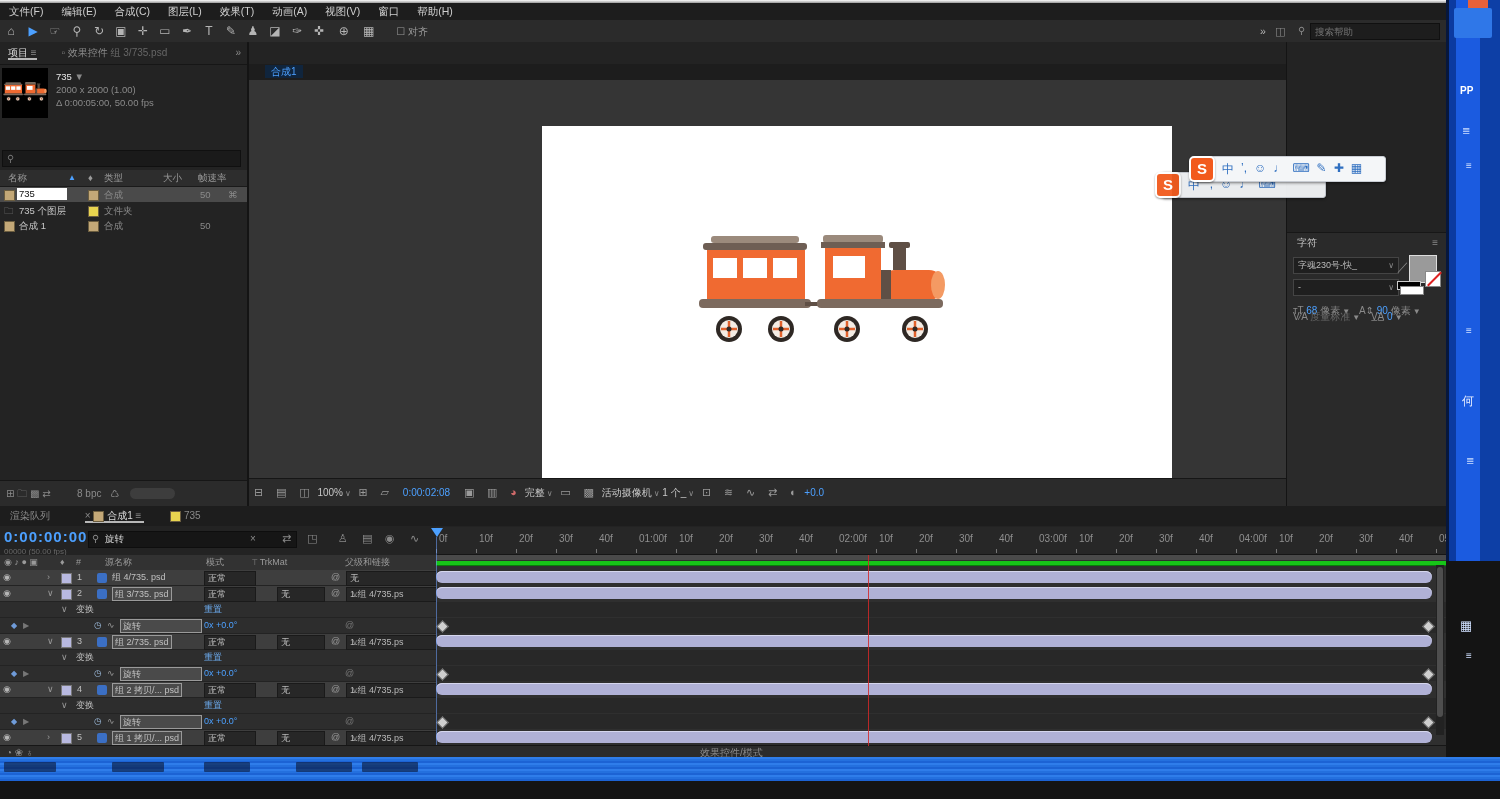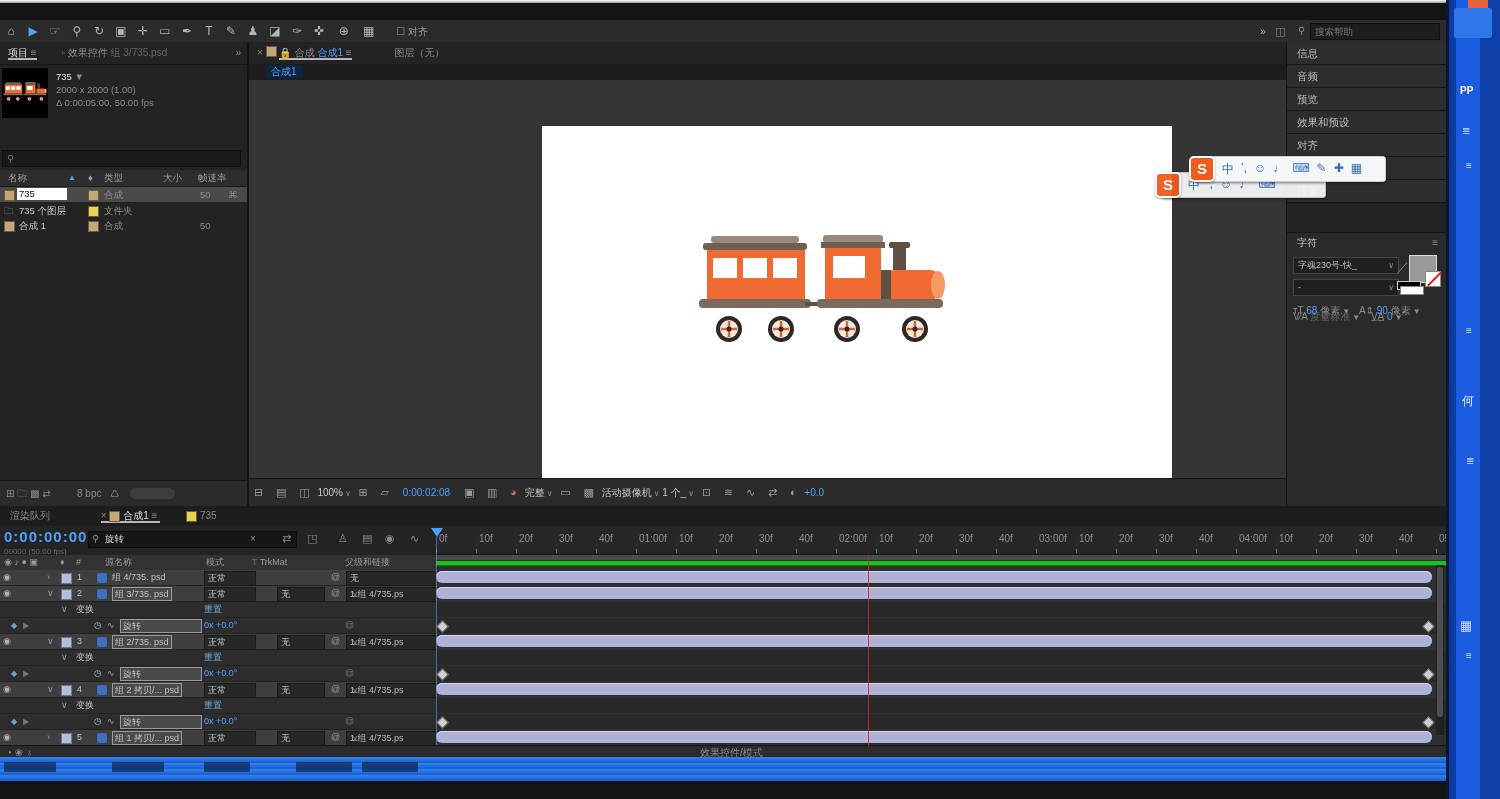--- a/index.html
+++ b/index.html
@@ -68,36 +68,37 @@
   .tick{position:absolute;top:6px;font-size:10px;color:#8f8f8f;}
   .tickline{position:absolute;bottom:1px;width:1px;height:4px;background:#777;}
   .kf{position:absolute;width:7px;height:7px;background:#cfcfcf;transform:rotate(45deg);border:1px solid #555;}
   #tlbottom{position:absolute;left:0;top:239px;width:1446px;height:13px;background:#2b2b2b;border-top:1px solid #161616;line-height:13px;}
   
   #blueband{left:0;top:757px;width:1500px;height:24px;
     background:repeating-linear-gradient(180deg,#2f7dea 0 2px,#2470de 2px 4px,#1c63d4 4px 6px);}
   #taskbar{left:0;top:781px;width:1500px;height:18px;background:#0b1330;}
   .dsklabel{position:absolute;height:10px;background:rgba(10,22,52,.6);border-radius:1px;filter:blur(.4px);}
   
-  #rightstrip{left:1446px;top:0;width:54px;height:799px;
+  #rightstrip{left:1446px;top:0;width:54px;height:561px;
     background:linear-gradient(90deg,#07173c 0 3px,#0b3aa0 3px 10px,#1b5be0 10px 34px,#0d3fa6 34px 100%);}
   #rightstrip .ico{color:#cfe0ff;}
   
   #subtitle{position:absolute;left:340px;top:748px;font-size:27px;font-weight:bold;letter-spacing:2px;white-space:nowrap;z-index:60;}
   #subtitle .sung{color:#fdfdfd;text-shadow:0 0 2px #9ef3ff,0 0 6px #27cdea,1px 1px 1px #0b6c86;}
   #subtitle .unsung{color:#14307e;text-shadow:-1px -1px 0 #5b8cff,1px -1px 0 #5b8cff,-1px 1px 0 #5b8cff,1px 1px 0 #5b8cff;}
   .redline{position:absolute;width:1px;background:rgba(210,40,40,.85);z-index:20;}
   .playhead{position:absolute;width:0;height:0;border-left:6px solid transparent;border-right:6px solid transparent;border-top:9px solid #4ca0ff;}
 </style>
 </head>
 <body>
 
 <div id="screen">
 
   <div id="topshine" class="abs"></div>
+  <div id="menubar" class="abs"><span style="margin:0" id="menu-items"><span>文件(F)</span><span>编辑(E)</span><span>合成(C)</span><span>图层(L)</span><span>效果(T)</span><span>动画(A)</span><span>视图(V)</span><span>窗口</span><span>帮助(H)</span></span></div>
 
   <div id="toolbar" class="abs">
     <span id="tools"><span class="tool">⌂</span><span class="tool active">▶</span><span class="tool">☞</span><span class="tool">⚲</span><span class="tool">↻</span><span class="tool">▣</span><span class="tool">✛</span><span class="tool">▭</span><span class="tool">✒</span><span class="tool">T</span><span class="tool">✎</span><span class="tool">♟</span><span class="tool">◪</span><span class="tool">✑</span><span class="tool">✜</span></span>
     <span class="tool dimmer">⊕</span>
     <span class="tool dimmer">▦</span>
     <span style="margin-left:14px;color:#9a9a9a">☐ <span>对齐</span></span>
     <span class="wsp dim" style="position:absolute;left:1248px">»</span>
     <span class="ico dim" style="position:absolute;left:1275px;font-size:11px">◫</span>
     <input id="helpsearch" placeholder="搜索帮助" style="">
     <span class="ico dim" style="position:absolute;left:1298px;top:0;font-size:10px">⚲</span>
@@ -199,26 +200,20 @@
       <span class="ico dim">🗀</span>
       <span class="ico dim">▩</span>
       <span class="ico dim">⇄</span>
       <span class="dim" style="position:absolute;left:77px">8 bpc</span>
       <span class="ico dim" style="position:absolute;left:110px">♺</span>
       <span class="abs" style="left:130px;top:7px;width:45px;height:11px;background:#3d3d3d;border-radius:6px"></span>
     </div>
   </div>
 
   <div id="comp" class="panel">
-    <div class="ptabs">
-      <span style="margin-left:8px" class="dim">×</span>
-      <span class="swatch-tan" style="position:relative;display:inline-block;top:1px;left:0"></span>
-      <span class="tabact"> <span class="dim">🔒</span> <span class="dim">合成</span> <span class="blue">合成1</span> <span class="dim">≡</span></span>
-      <span class="dim" style="margin-left:40px">图层（无）</span>
-    </div>
     <div class="abs" style="left:0;top:22px;width:100%;height:16px;background:#1d1d1d;line-height:16px">
       <span class="blue" style="margin-left:16px;background:#10253d;padding:1px 6px">合成1</span>
     </div>
     <div id="viewer">
       <div id="compwhite">
         <div class="abs" id="train-art" style="left:155px;top:108px"><svg width="250" height="118" viewBox="0 0 250 118" xmlns="http://www.w3.org/2000/svg">
               <rect x="14" y="2" width="88" height="7" rx="3" fill="#9b8a7c"></rect>
               <rect x="6" y="9" width="104" height="7" rx="3" fill="#6e5e54"></rect>
               <rect x="10" y="16" width="98" height="49" fill="#f06a31"></rect>
               <rect x="16" y="24" width="24" height="20" fill="#fff"></rect>
@@ -286,29 +281,20 @@
       <span class="ico">⊡</span>
       <span class="ico">≋</span>
       <span class="ico">∿</span>
       <span class="ico">⇄</span>
       <span class="ico">◐</span>
       <span class="blue">+0.0</span>
     </div>
   </div>
 
   <div id="rightcol" class="panel">
-    <div id="right-panels">
-        <div class="rphead">信息</div>
-        <div class="rphead">音频</div>
-        <div class="rphead">预览</div>
-        <div class="rphead">效果和预设</div>
-        <div class="rphead">对齐</div>
-        <div class="rphead">跟踪器</div>
-        <div class="rphead">段落</div>
-      </div>
     <div id="charpanel">
       <div style="height:20px;line-height:20px;padding-left:10px;color:#c9c9c9">
         <span>字符</span>
         <span class="dim" style="float:right;margin-right:8px">≡</span>
       </div>
       <div class="cbox" style="left:6px;top:24px;width:96px"><span>字魂230号-快_</span><span class="caret" style="float:right">∨</span></div>
       <span class="abs dim" style="left:110px;top:26px;font-size:12px">／</span>
       <div class="abs" style="left:122px;top:22px;width:26px;height:26px;background:#9a9a9a;border:1px solid #ddd"></div>
       <div class="abs" style="left:138px;top:38px;width:14px;height:14px;background:#fff;border:1px solid #888">
         <div style="position:absolute;left:-1px;top:6px;width:19px;height:2px;background:#d22;transform:rotate(-45deg)"></div>
@@ -353,21 +339,21 @@
         <span class="ico">’,</span>
         <span class="ico">☺</span>
         <span class="ico">♩</span>
         <span class="ico">⌨</span>
       </span>
   </div>
 
   <div id="timeline" class="panel">
     <div id="tltabs">
       <span class="dim" style="margin-left:10px">渲染队列</span>
-      <span style="margin-left:48px" class="tabact">
+      <span style="margin-left:32px" class="tabact">
         <span class="dim">×</span>
         <span class="swatch-tan" style="position:relative;display:inline-block"></span>
         <span>合成1</span>
         <span class="dim">≡</span>
       </span>
       <span class="dim" style="margin-left:26px"><span class="swatch-tan swatch-yel" style="position:relative;display:inline-block"></span> <span>735</span></span>
     </div>
     <div class="abs" style="left:4px;top:22px">
       <span class="blue" style="font-size:15px;font-weight:bold;letter-spacing:1px">0:00:00:00</span><br>
       <span class="dimmer" style="font-size:8px">00000 (50.00 fps)</span>

